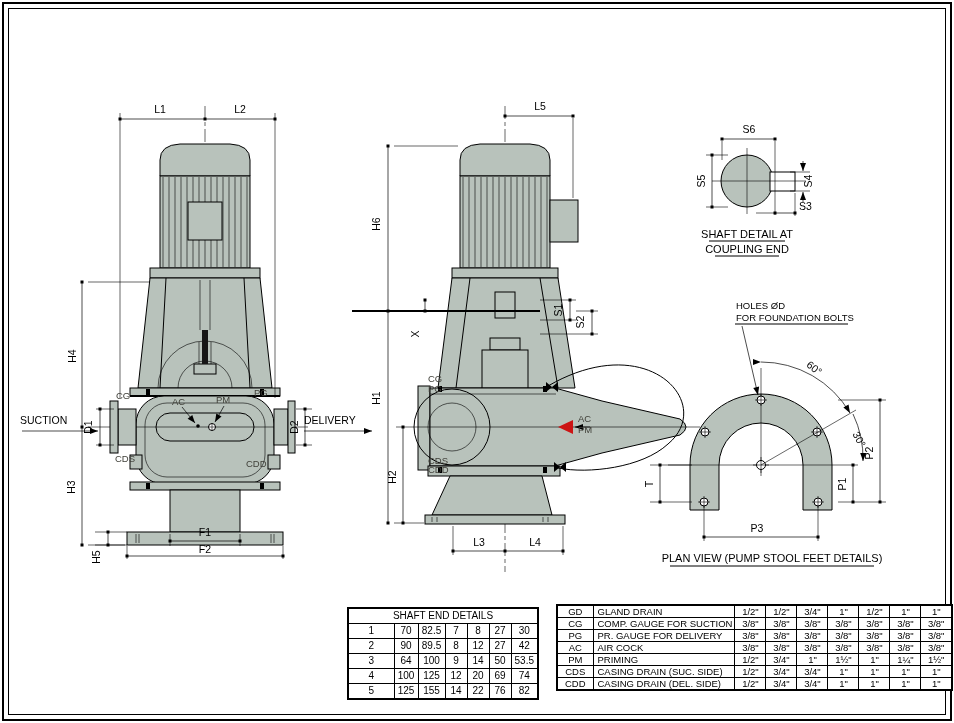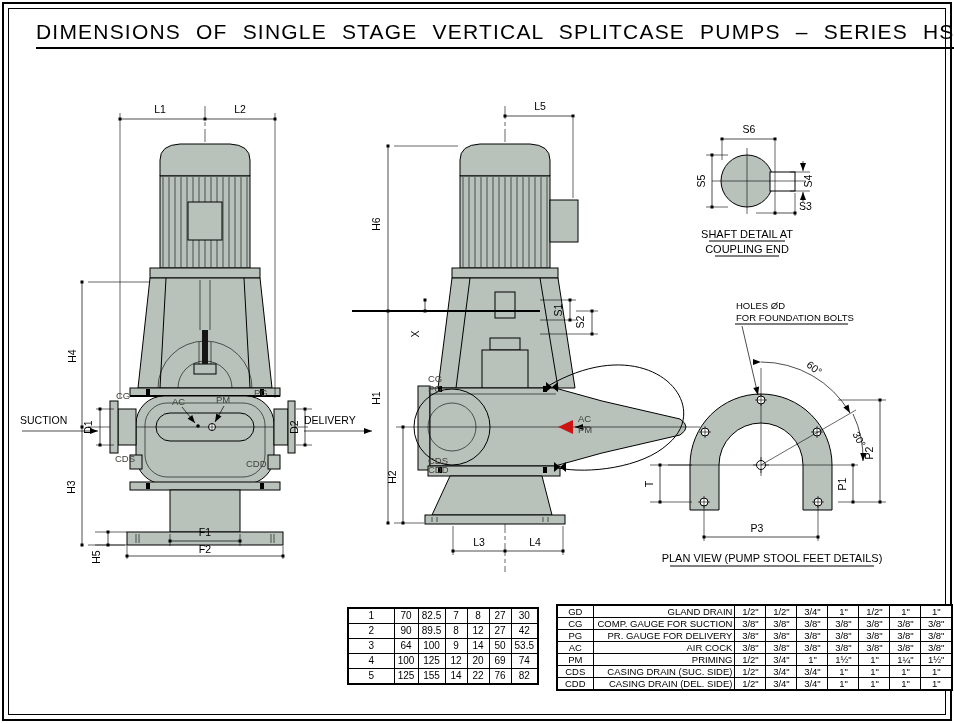--- a/index.html
+++ b/index.html
@@ -21,29 +21,28 @@
   .dt{font-size:10.5px;fill:#000;}
   .ct{font-size:9.5px;fill:#3f3f38;}
   .cap{font-size:11px;fill:#000;}
   .nt{font-size:9.5px;fill:#000;}
   table{position:absolute;border-collapse:collapse;border:2px solid #000;background:#fff;table-layout:fixed;}
   td{border:1px solid #000;text-align:center;padding:0 2px;line-height:1.05;color:#000;overflow:hidden;white-space:nowrap;}
   .t1{left:347px;top:607px;}
   .t1 td{font-size:10px;height:14px;}
   .t2{left:556px;top:604px;}
   .t2 td{font-size:9.5px;height:11px;}
-  .t2 td.desc{text-align:right;padding-left:4px;}
+  .t2 td.desc{text-align:left;padding-left:4px;}
 </style>
 </head>
 <body>
 
 <div class="sheet">
   <div class="frame-outer"></div>
   <div class="frame-inner"></div>
-  <div class="title">DIMENSIONS OF SINGLE STAGE VERTICAL SPLITCASE PUMPS – SERIES HS</div>
 
   <svg class="drawing" width="954" height="723" viewBox="0 0 954 723">
     <defs>
       <marker id="sq" markerUnits="userSpaceOnUse" markerWidth="5" markerHeight="5" refX="2.5" refY="2.5">
           <rect x="1" y="1" width="3" height="3" fill="#000"></rect>
         </marker>
       <marker id="arr" markerUnits="userSpaceOnUse" markerWidth="9" markerHeight="7" refX="8.5" refY="3.5" orient="auto">
           <path d="M0.5,0.5 L8.5,3.5 L0.5,6.5 Z" fill="#000"></path>
         </marker>
     </defs>
@@ -279,20 +278,23 @@
     <colgroup>
         <col style="width:46px">
         <col style="width:24px">
         <col style="width:27px">
         <col style="width:22px">
         <col style="width:22px">
         <col style="width:22px">
         <col style="width:27px">
       </colgroup>
     <tbody>
+        <tr>
+          <td colspan="7">SHAFT END DETAILS</td>
+        </tr>
     <tr>
       <td>1</td>
           <td>70</td>
           <td>82.5</td>
           <td>7</td>
           <td>8</td>
           <td>27</td>
           <td>30</td>
     </tr>
     <tr>

